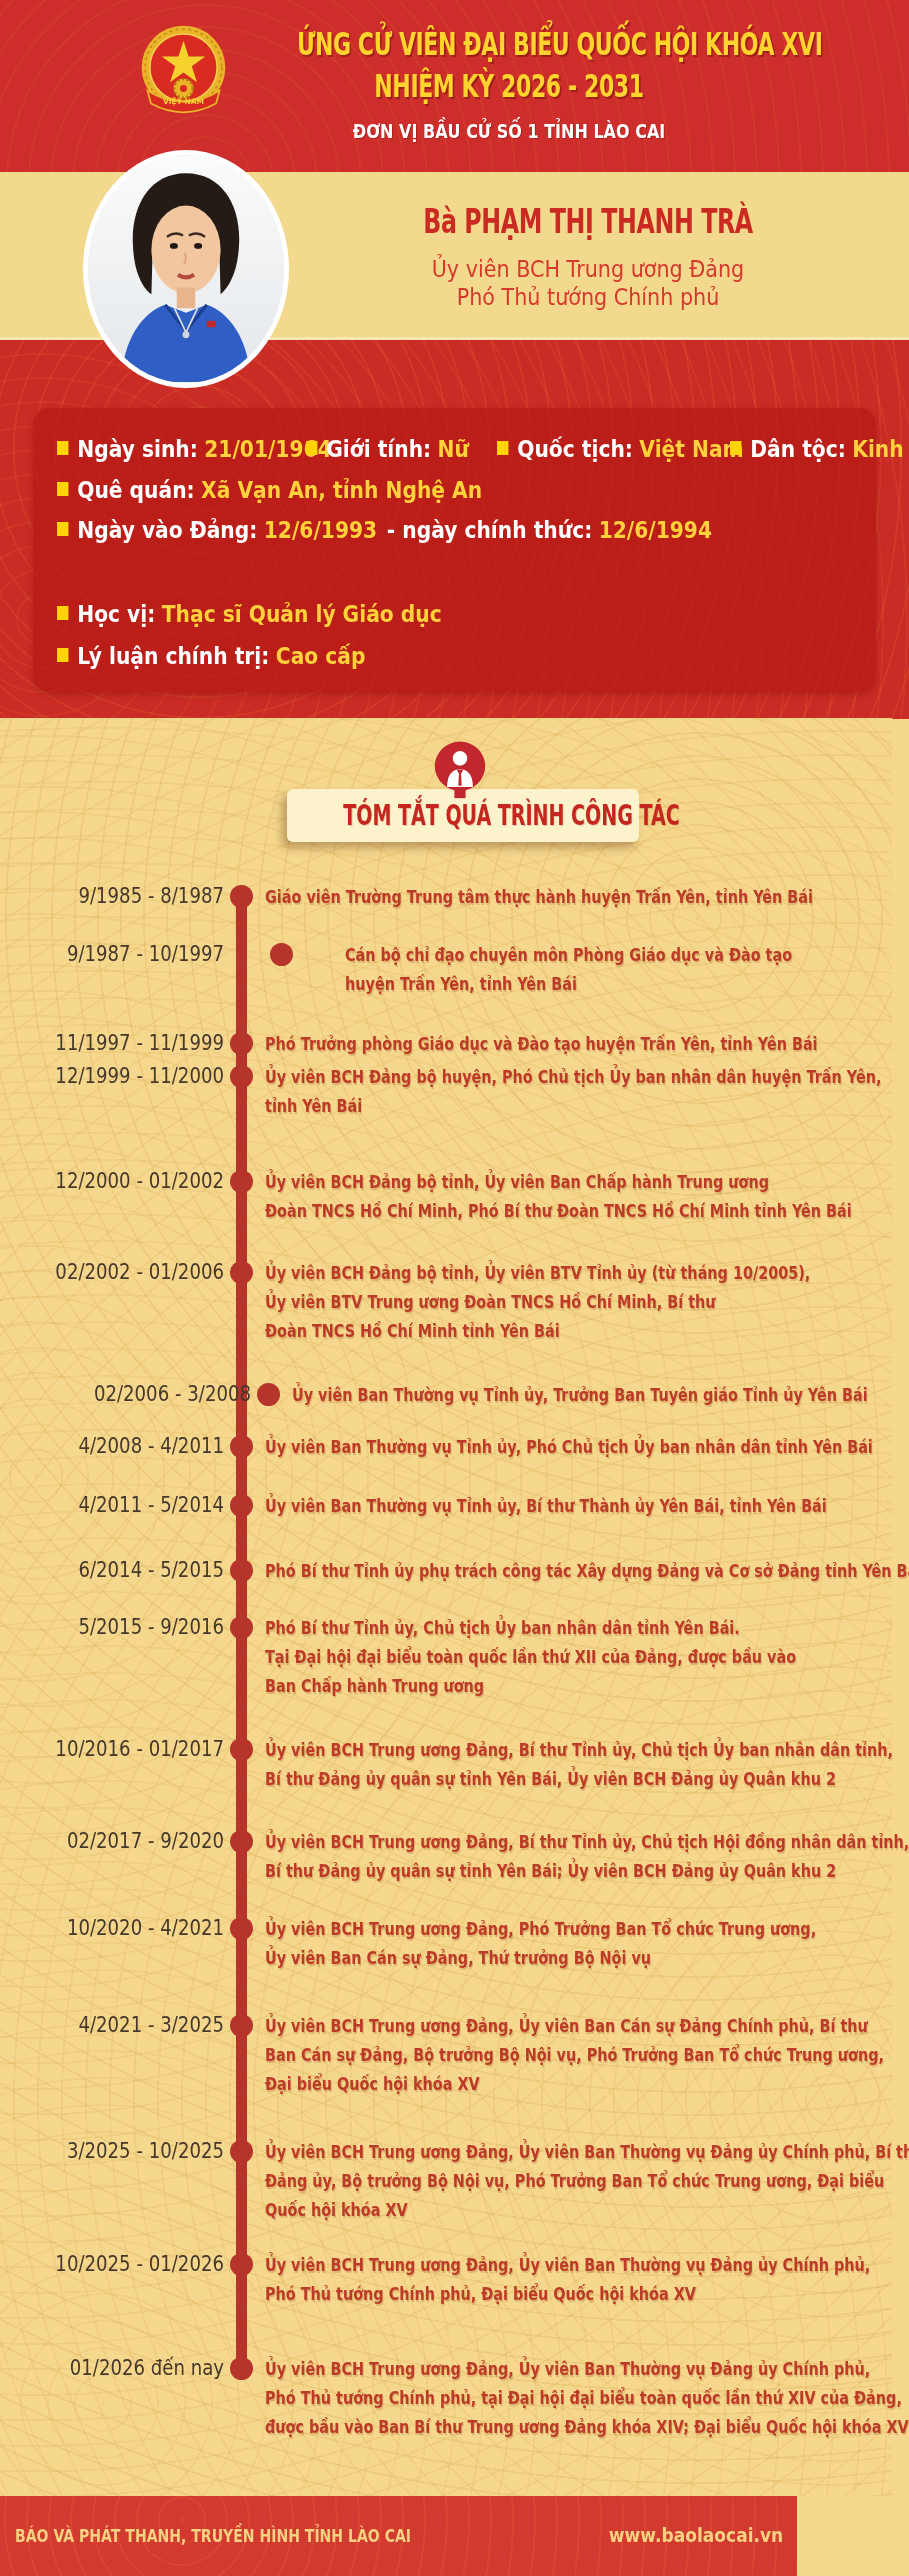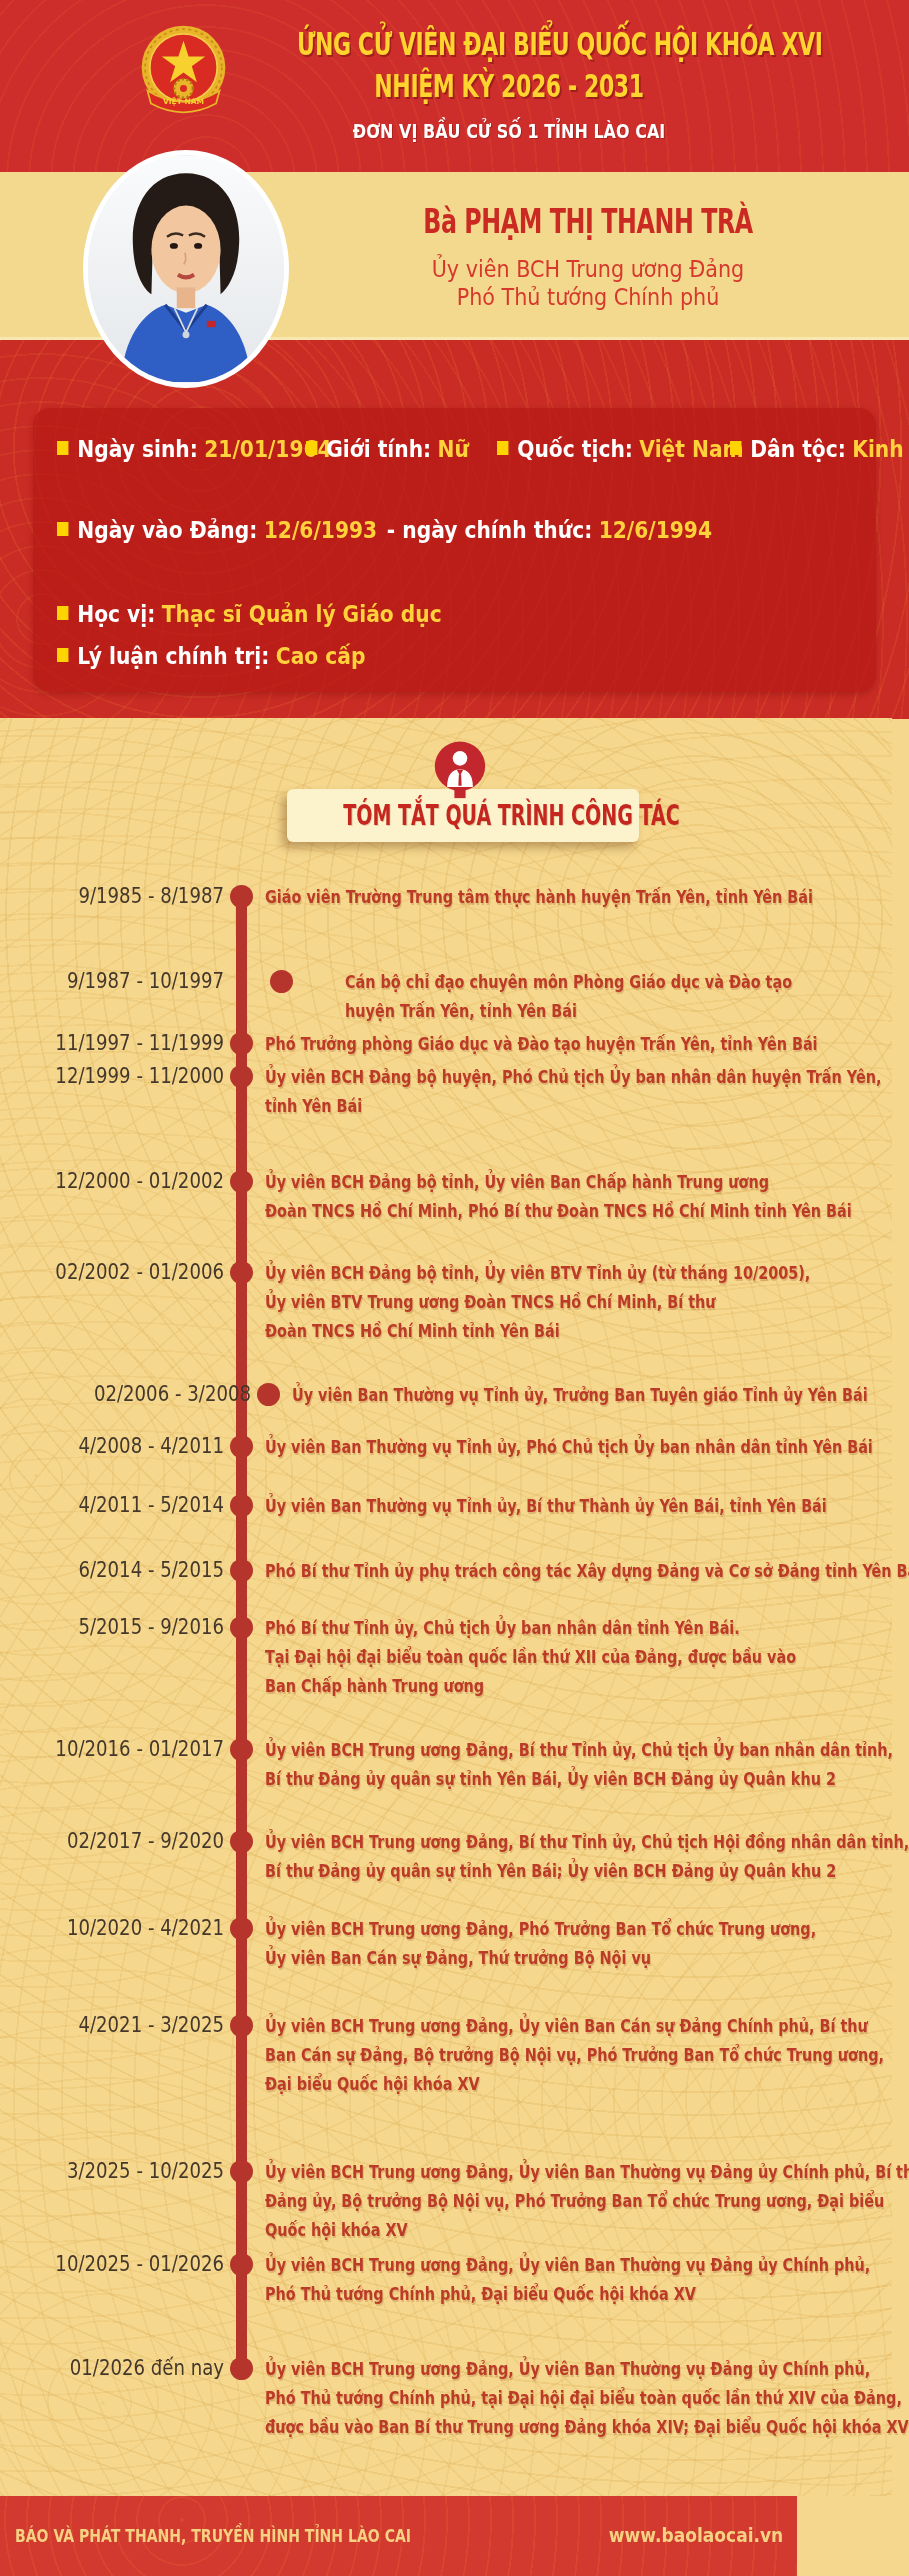--- a/index.html
+++ b/index.html
@@ -164,20 +164,23 @@
   </div>
 
   <div class="info-section">
     <div class="info-box">
         <div class="info-row" style="top: 27px;">
           <div class="info-item" style="left: 24px;"><span class="bullet"></span><span class="lbl">Ngày sinh:</span><span class="val">21/01/1964</span></div>
           <div class="info-item" style="left: 273px;"><span class="bullet"></span><span class="lbl">Giới tính:</span><span class="val">Nữ</span></div>
           <div class="info-item" style="left: 464px;"><span class="bullet"></span><span class="lbl">Quốc tịch:</span><span class="val">Việt Nam</span></div>
           <div class="info-item" style="left: 697px;"><span class="bullet"></span><span class="lbl">Dân tộc:</span><span class="val">Kinh</span></div>
         </div>
+        <div class="info-row" style="top: 68px;">
+          <div class="info-item" style="left: 24px;"><span class="bullet"></span><span class="lbl">Quê quán:</span><span class="val">Xã Vạn An, tỉnh Nghệ An</span></div>
+        </div>
         <div class="info-row" style="top: 108px;">
           <div class="info-item" style="left: 24px;"><span class="bullet"></span><span class="lbl">Ngày vào Đảng:</span><span class="val">12/6/1993</span><span class="lbl">- ngày chính thức:</span><span class="val">12/6/1994</span></div>
         </div>
         <div class="info-row" style="top: 192px;">
           <div class="info-item" style="left: 24px;"><span class="bullet"></span><span class="lbl">Học vị:</span><span class="val">Thạc sĩ Quản lý Giáo dục</span></div>
         </div>
         <div class="info-row" style="top: 234px;">
           <div class="info-item" style="left: 24px;"><span class="bullet"></span><span class="lbl">Lý luận chính trị:</span><span class="val">Cao cấp</span></div>
         </div>
       </div>
@@ -197,21 +200,21 @@
     <div class="career-title-box">
       <div class="career-title">TÓM TẮT QUÁ TRÌNH CÔNG TÁC</div>
     </div>
     <div class="tl-line"></div>
     <div>
         <div class="tl-entry" style="top: 164px;">
           <div class="e-date">9/1985 - 8/1987</div>
           <div class="e-dot"></div>
           <div class="e-text">Giáo viên Trường Trung tâm thực hành huyện Trấn Yên, tỉnh Yên Bái</div>
         </div>
-        <div class="tl-entry" style="top: 249px; gap: 40px;">
+        <div class="tl-entry" style="top: 222px; gap: 40px;">
           <div class="e-date">9/1987 - 10/1997</div>
           <div class="e-dot"></div>
           <div class="e-text">Cán bộ chỉ đạo chuyên môn Phòng Giáo dục và Đào tạo
 huyện Trấn Yên, tỉnh Yên Bái</div>
         </div>
         <div class="tl-entry" style="top: 311px;">
           <div class="e-date">11/1997 - 11/1999</div>
           <div class="e-dot"></div>
           <div class="e-text">Phó Trưởng phòng Giáo dục và Đào tạo huyện Trấn Yên, tỉnh Yên Bái</div>
         </div>
@@ -279,21 +282,21 @@
           <div class="e-text">Ủy viên BCH Trung ương Đảng, Phó Trưởng Ban Tổ chức Trung ương,
 Ủy viên Ban Cán sự Đảng, Thứ trưởng Bộ Nội vụ</div>
         </div>
         <div class="tl-entry" style="top: 1293px;">
           <div class="e-date">4/2021 - 3/2025</div>
           <div class="e-dot"></div>
           <div class="e-text">Ủy viên BCH Trung ương Đảng, Ủy viên Ban Cán sự Đảng Chính phủ, Bí thư
 Ban Cán sự Đảng, Bộ trưởng Bộ Nội vụ, Phó Trưởng Ban Tổ chức Trung ương,
 Đại biểu Quốc hội khóa XV</div>
         </div>
-        <div class="tl-entry" style="top: 1419px; margin-top: 20px;">
+        <div class="tl-entry" style="top: 1419px;">
           <div class="e-date">3/2025 - 10/2025</div>
           <div class="e-dot"></div>
           <div class="e-text">Ủy viên BCH Trung ương Đảng, Ủy viên Ban Thường vụ Đảng ủy Chính phủ, Bí thư
 Đảng ủy, Bộ trưởng Bộ Nội vụ, Phó Trưởng Ban Tổ chức Trung ương, Đại biểu
 Quốc hội khóa XV</div>
         </div>
         <div class="tl-entry" style="top: 1532px;">
           <div class="e-date">10/2025 - 01/2026</div>
           <div class="e-dot"></div>
           <div class="e-text">Ủy viên BCH Trung ương Đảng, Ủy viên Ban Thường vụ Đảng ủy Chính phủ,

